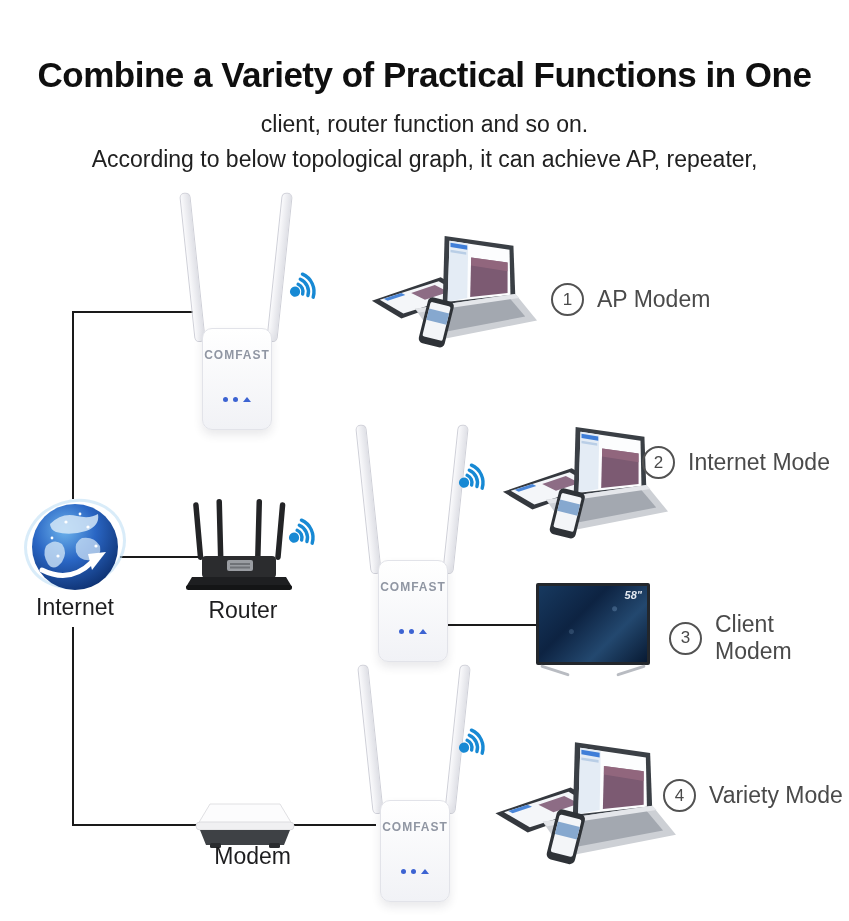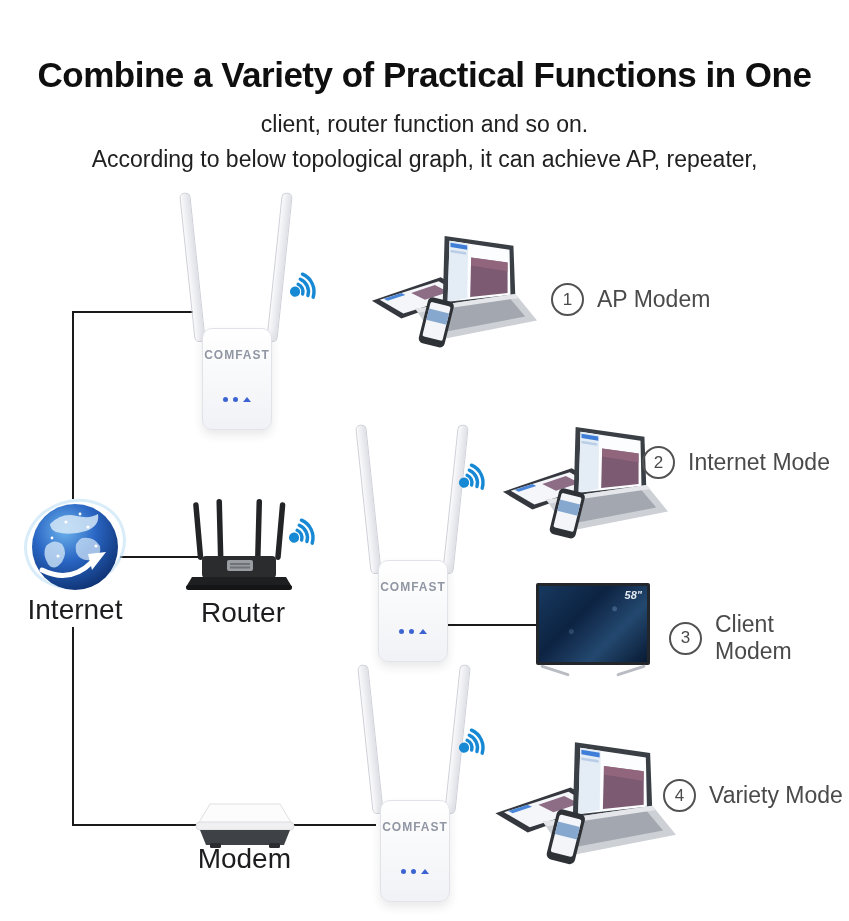--- a/index.html
+++ b/index.html
@@ -34,21 +34,21 @@
   .led-tri{width:0;height:0;border-left:4px solid transparent;
            border-right:4px solid transparent;border-bottom:5px solid #3c63d2;}
 
   
   .wifi{position:absolute;width:38px;height:38px;}
   .wifi path,.wifi circle{stroke:#1789d4;}
   .wifi circle{fill:#1789d4;}
 
   
   .globe{position:absolute;left:22px;top:494px;width:106px;height:106px;}
-  .node-label{position:absolute;font-size:28px;color:#1d1d1f;text-align:center;}
+  .node-label{position:absolute;font-size:23px;color:#1d1d1f;text-align:center;}
 
   
   .router{position:absolute;left:178px;top:498px;width:122px;height:96px;}
   .modem{position:absolute;left:186px;top:788px;width:118px;height:72px;}
 
   
   .tv{position:absolute;left:536px;top:583px;width:114px;height:96px;}
   .tv-screen{position:absolute;left:0;top:0;width:108px;height:76px;
              border:3px solid #23272c;border-radius:2px;
              background:

